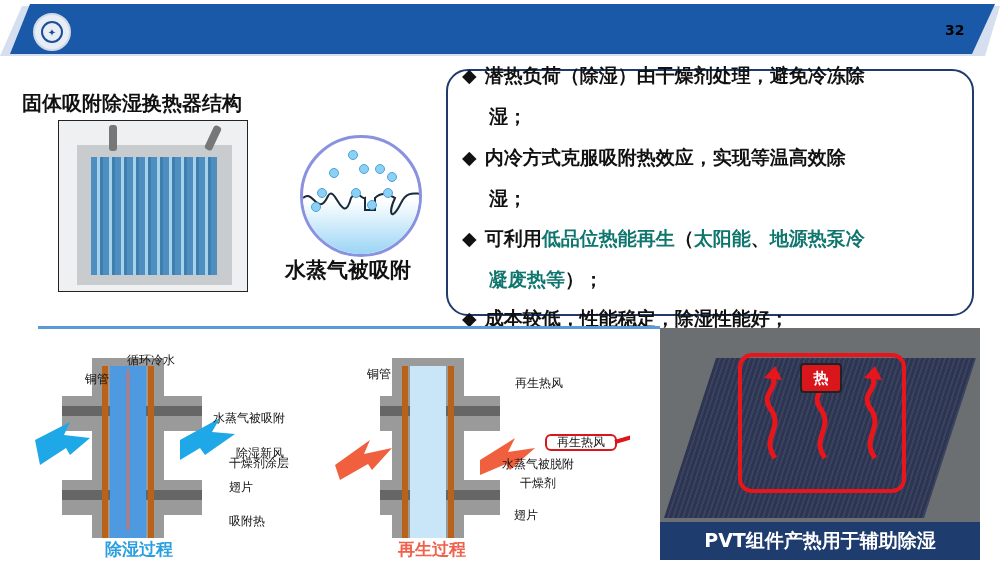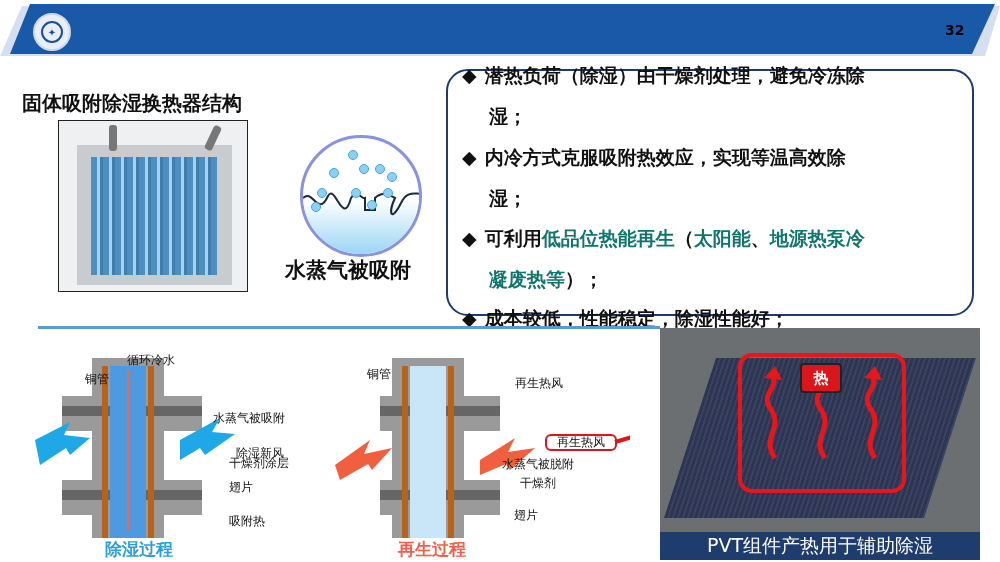--- a/index.html
+++ b/index.html
@@ -26,21 +26,21 @@
   .divider{position:absolute;left:38px;top:326px;width:622px;height:3px;background:#5b9bd5;}
   .diag{position:absolute;}
   .lbl{position:absolute;font-size:12px;color:#111;white-space:nowrap;}
   .proc-blue{position:absolute;left:105px;top:538px;font-size:17px;font-weight:bold;color:#2a9fe0;}
   .proc-red{position:absolute;left:398px;top:538px;font-size:17px;font-weight:bold;color:#f0604a;}
   .hotwind{position:absolute;left:545px;top:434px;width:72px;height:17px;border:2.5px solid #d9161b;border-radius:6px;box-sizing:border-box;font-size:12px;color:#111;display:flex;align-items:center;justify-content:center;}
   .pvt{position:absolute;left:660px;top:328px;width:320px;height:232px;background:#6b6f72;overflow:hidden;}
   .pvt .panel{position:absolute;left:30px;top:30px;width:260px;height:160px;background:repeating-linear-gradient(90deg,#2e3550 0 3px,#3a4262 3px 5px);transform:skewX(-18deg);}
   .pvt .hotbox{position:absolute;left:78px;top:25px;width:168px;height:140px;border:4px solid #e8151b;border-radius:14px;box-sizing:border-box;}
   .pvt .hot-badge{position:absolute;left:140px;top:35px;width:38px;height:26px;background:#d9161b;border:2px solid #222;border-radius:4px;color:#fff;font-size:15px;font-weight:bold;display:flex;align-items:center;justify-content:center;}
-  .pvt .caption{position:absolute;left:0;bottom:0;width:320px;height:28px;background:#1f3c6e;color:#fff;font-size:19px;font-weight:normal;display:flex;align-items:center;justify-content:center;}
+  .pvt .caption{position:absolute;left:0;bottom:0;width:320px;height:38px;background:#1f3c6e;color:#fff;font-size:19px;font-weight:bold;display:flex;align-items:center;justify-content:center;}
 </style>
 </head>
 <body>
 
 <div class="header">
   <svg width="1000" height="62">
     <polygon points="22,6 1000,6 985,56 0,56" fill="#d5dff0"></polygon>
     <polygon points="30,4 995,4 972,54 10,54" fill="#1a59a8"></polygon>
   </svg>
   <div class="logo">

